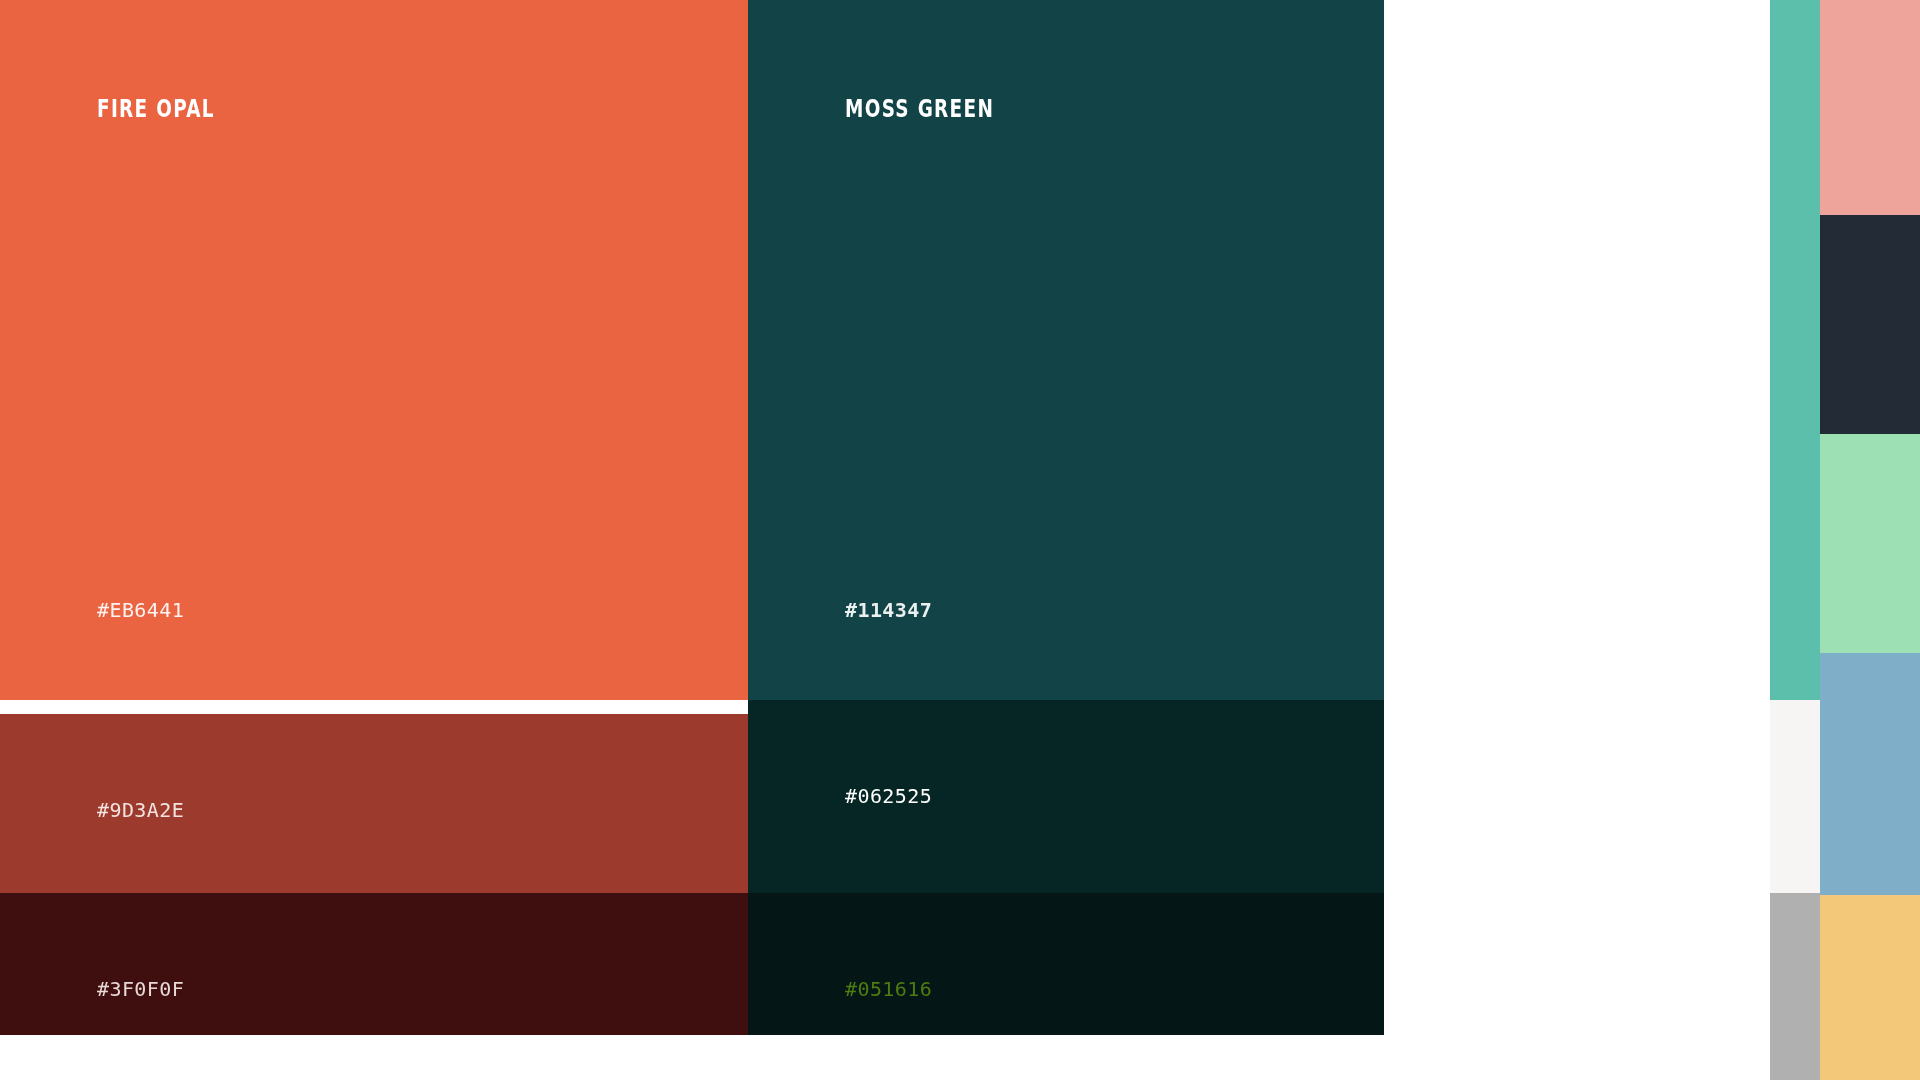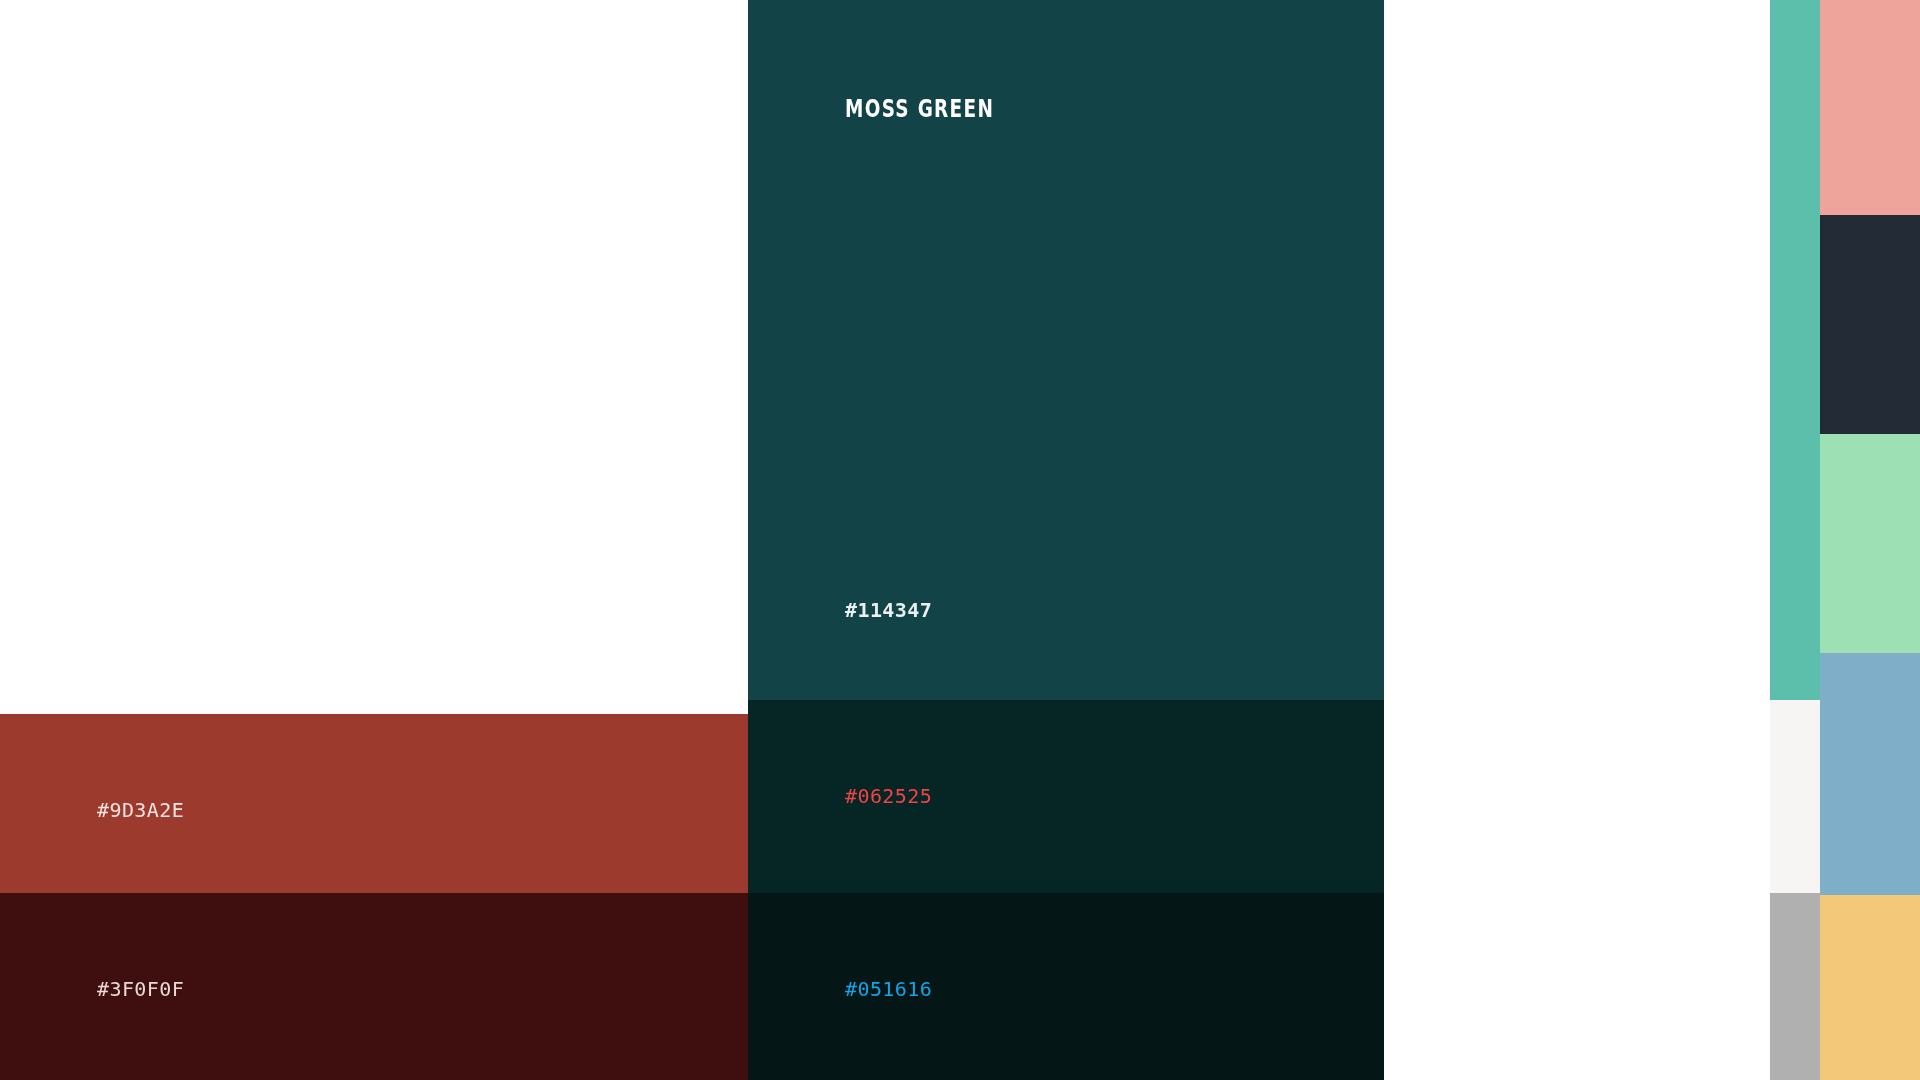--- a/index.html
+++ b/index.html
@@ -26,21 +26,21 @@
   #col-2 { left:748px;  width:636px; }
   #col-3 { left:1384px; width:436px; }
 
   .swatch-cell {
     position:absolute;
     left:0;
     width:100%;
   }
   .cell-row-1 { top:0px;   height:700px; }
   .cell-row-2 { top:700px; height:193px; }
-  .cell-row-3 { top:893px; height:187px; }
+  .cell-row-3 { top:893px; height:142px; }
 
   
   .swatch-name {
     position:absolute;
     left:97px;
     top:96px;
     font-family:"DejaVu Sans Condensed", "Liberation Sans Narrow", "Liberation Sans", sans-serif;
     font-size:25px;
     font-weight:700;
     letter-spacing:1.6px;
@@ -102,38 +102,42 @@
     left:0;
     width:100%;
   }
 </style>
 </head>
 <body>
 
 <div id="palette-board">
 
   <div class="swatch-col" id="col-1">
+    <div class="swatch-cell cell-row-1" style="background-color: rgb(235, 100, 65);">
+      <div class="swatch-name" style="color: rgb(255, 255, 255);">FIRE OPAL</div>
+      <div class="swatch-hex" style="color: rgb(253, 243, 240);">#EB6441</div>
+    </div>
     <div class="swatch-cell cell-row-2" style="background-color: rgb(157, 58, 46); margin-top: 14px;">
       <div class="swatch-hex" style="color: rgb(244, 226, 222);">#9D3A2E</div>
     </div>
     <div class="swatch-cell cell-row-3" style="background-color: rgb(63, 15, 15);">
       <div class="swatch-hex" style="color: rgb(232, 216, 214);">#3F0F0F</div>
     </div>
   </div>
 
   <div class="swatch-col" id="col-2">
     <div class="swatch-cell cell-row-1" style="background-color: rgb(17, 67, 71);">
       <div class="swatch-name" style="color: rgb(255, 255, 255);">MOSS GREEN</div>
       <div class="swatch-hex" style="color: rgb(234, 240, 239); font-weight: bold;">#114347</div>
     </div>
     <div class="swatch-cell cell-row-2" style="background-color: rgb(6, 37, 37);">
-      <div class="swatch-hex" style="color: #ef4444;">#062525</div>
+      <div class="swatch-hex" style="color: #ffffff;">#062525</div>
     </div>
     <div class="swatch-cell cell-row-3" style="background-color: rgb(5, 22, 22);">
-      <div class="swatch-hex" style="color: #0ea5e9;">#051616</div>
+      <div class="swatch-hex" style="color: #4d7c0f;">#051616</div>
     </div>
   </div>
 
 
   <div id="verdigris-sliver" style="background-color: rgb(91, 191, 171);"></div>
   <div id="sliver-light" style="background-color: rgb(247, 245, 243);"></div>
   <div id="sliver-gray" style="background-color: rgb(176, 176, 176);"></div>
 
   <div id="accent-strip">
       <div class="accent-block" style="top: 0px; height: 215px; background-color: rgb(239, 164, 155);"></div>

